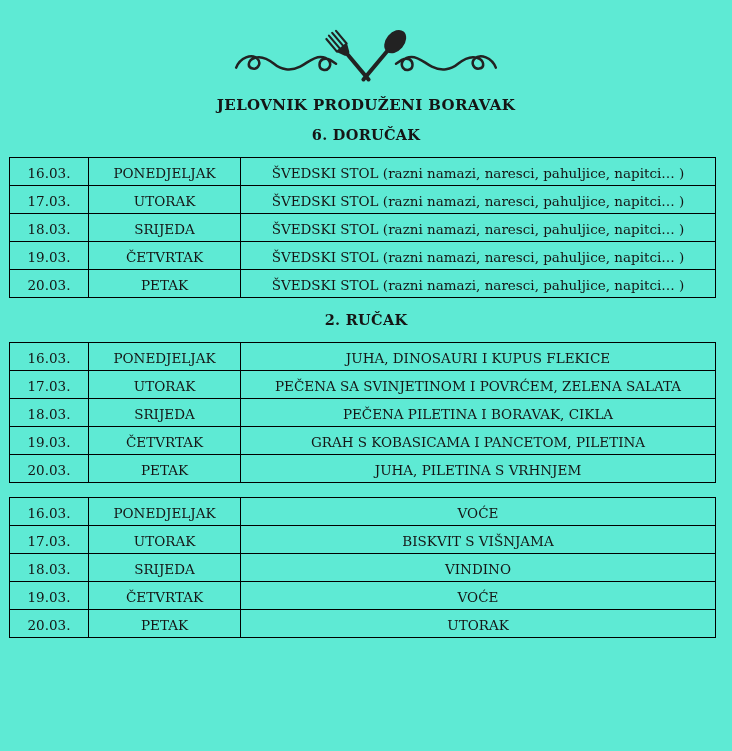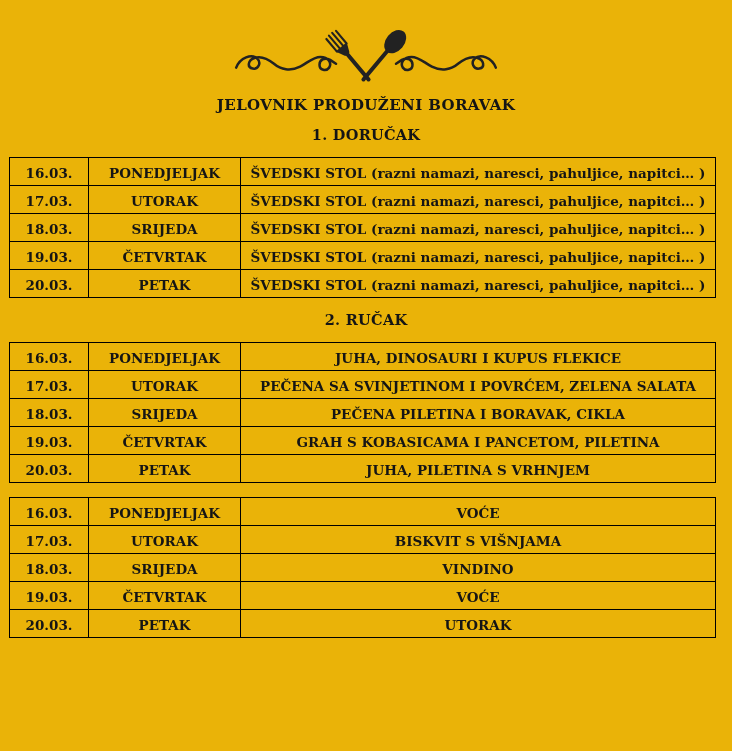--- a/index.html
+++ b/index.html
@@ -1,20 +1,20 @@
 <!DOCTYPE html>
 <html><head>
 <meta charset="utf-8">
 <style>
   html, body { margin: 0; padding: 0; background: #ffffff; }
   .page {
     position: relative;
     width: 732px;
     height: 751px;
-    background: #eab308;
+    background: #5eead4;
     color: #151515;
     font-family: "DejaVu Serif", "Liberation Serif", serif;
     font-weight: bold;
     overflow: hidden;
   }
   .ornament-wrap {
     padding-top: 25px;
     height: 63px;
     display: flex;
     justify-content: center;
@@ -46,21 +46,21 @@
     width: 706px;
     margin: 14px auto 0 9px;
   }
   table.menu td {
     border: 1.5px solid #000000;
     height: 28px;
     box-sizing: border-box;
     vertical-align: top;
     text-align: center;
     font-size: 13.5px;
-    font-weight: bold;
+    font-weight: normal;
     padding: 8px 4px 0 4px;
     line-height: 1.15;
     white-space: nowrap;
     overflow: hidden;
   }
   col.c-date { width: 79px; }
   col.c-day  { width: 152px; }
   col.c-meal { width: 475px; }
   svg .stroke { stroke: #222222; fill: none; stroke-linecap: round; }
   svg .fill { fill: #222222; stroke: none; }
@@ -88,21 +88,21 @@
 
       <g transform="translate(156,34) rotate(40)">
         <ellipse class="fill" cx="0" cy="-22" rx="9.5" ry="13.5"></ellipse>
         <line class="stroke" stroke-width="4.2" x1="0" y1="-10" x2="0" y2="29"></line>
       </g>
     </svg>
   </div>
 
   <div class="doc-title">JELOVNIK PRODUŽENI BORAVAK</div>
 
-  <div class="section-heading sh-1">1. DORUČAK</div>
+  <div class="section-heading sh-1">6. DORUČAK</div>
   <table class="menu">
     <colgroup>
         <col class="c-date">
         <col class="c-day">
         <col class="c-meal">
       </colgroup>
     <tbody>
       <tr>
         <td>16.03.</td>
         <td>PONEDJELJAK</td>

